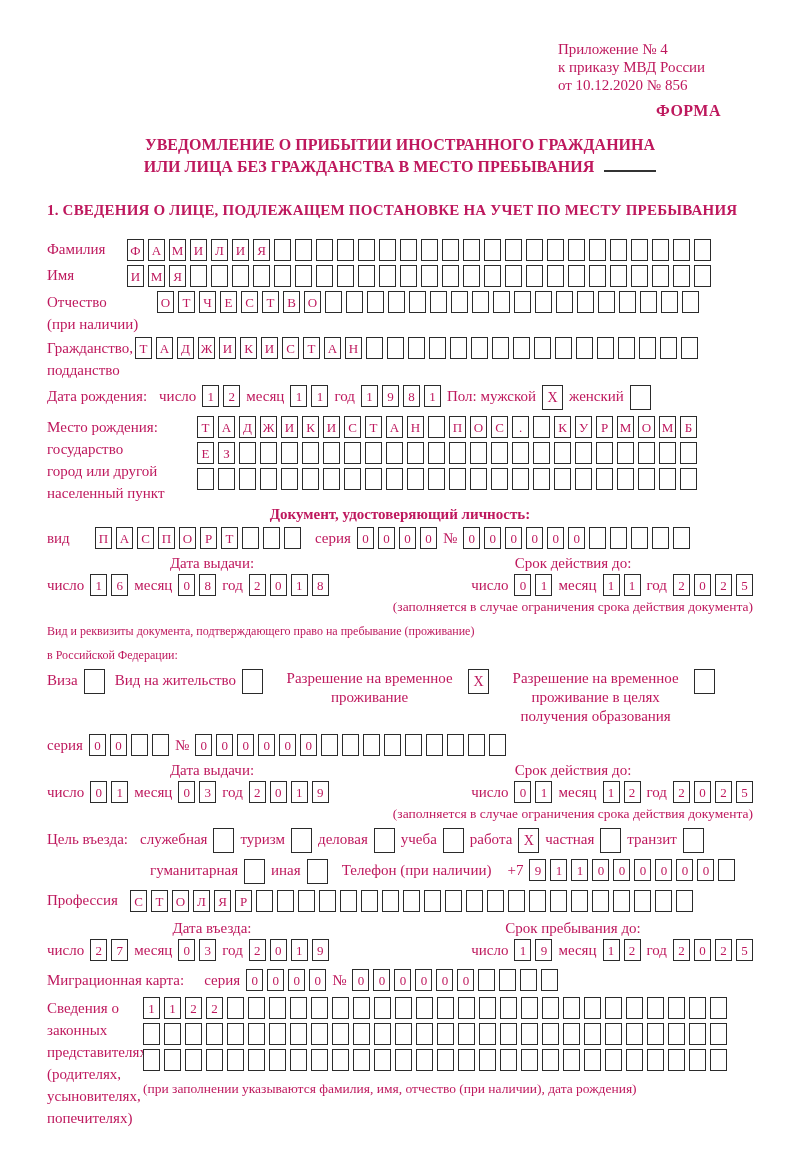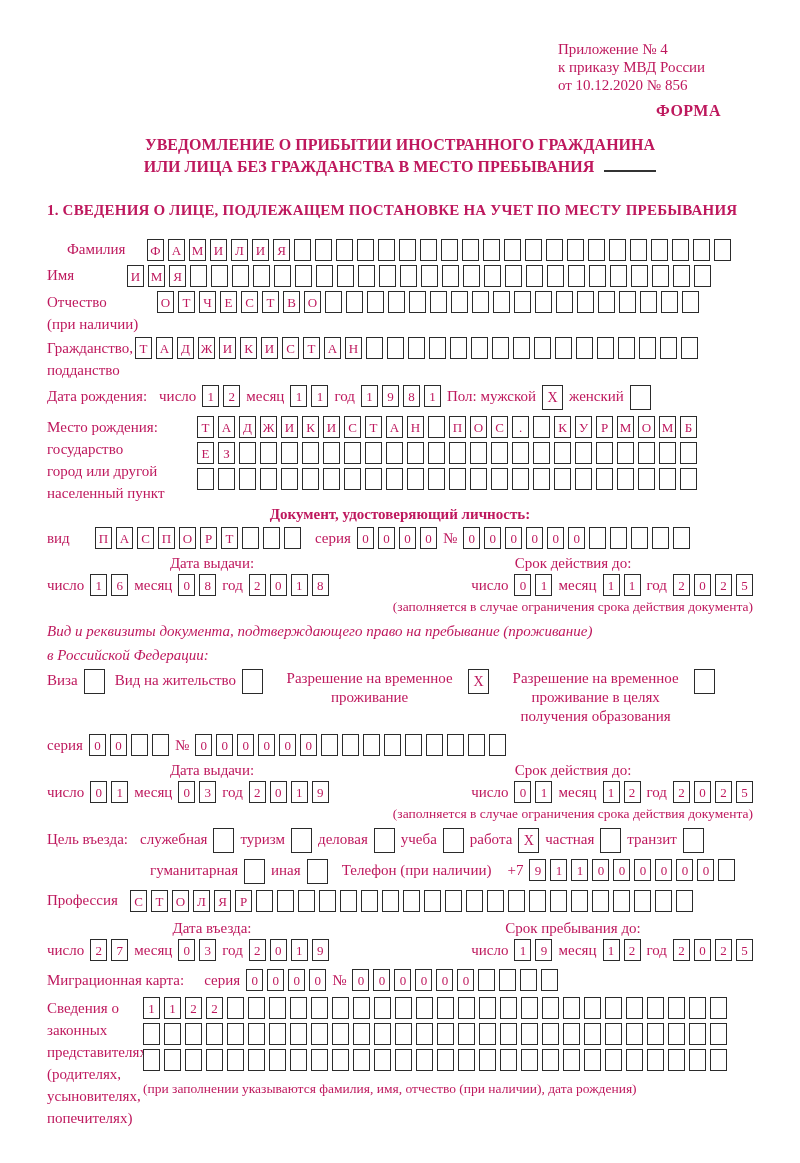--- a/index.html
+++ b/index.html
@@ -30,32 +30,32 @@
   }
   .chk{
     width:19px;height:23px;border:1.5px solid #2b2b2b;flex:0 0 auto;
     display:flex;align-items:center;justify-content:center;
     font-size:14px;background:#fff;
   }
   .lbl{flex:0 0 auto;line-height:20px;}
   .w80{width:80px;} .w110{width:110px;} .w88{width:88px;} .w150{width:150px;} .w96{width:96px;}
   .ilbl{margin:0 6px;line-height:22px;flex:0 0 auto;}
   .ilbl.first{margin-left:0;}
-  .mt20{margin-top:20px;margin-left:20px;}
+  .mt20{margin-top:20px;}
   .mt8{margin-top:8px;} .mt6{margin-top:6px;} .mt4{margin-top:4px;} .mt2{margin-top:2px;}
   .two-line div{line-height:22px;}
   .stack{display:flex;flex-direction:column;gap:4px;}
   .dhead-row{display:flex;font-size:15px;}
   .dhead{font-weight:normal;text-align:center;}
   .dhead.l{width:330px;}
   .dhead.r{width:360px;margin-left:auto;}
   .dgroup{display:flex;align-items:flex-start;}
   .dgroup.r{margin-left:auto;}
   .footnote{font-size:13.5px;text-align:right;line-height:17px;}
-  .plain{font-size:15px;line-height:20px;font-style:italic;}
+  .plain{font-size:12px;line-height:20px;}
   .docheading{text-align:center;font-weight:bold;font-size:15px;}
   .optlabel{text-align:center;line-height:19px;}
   .gap6{margin-left:6px;} .gap10{margin-left:10px;} .gap14{margin-left:14px;}
   .repr-foot{font-size:13.5px;text-align:left;margin-top:6px;}
 </style>
 </head>
 <body>
 
 <div class="page">
 

